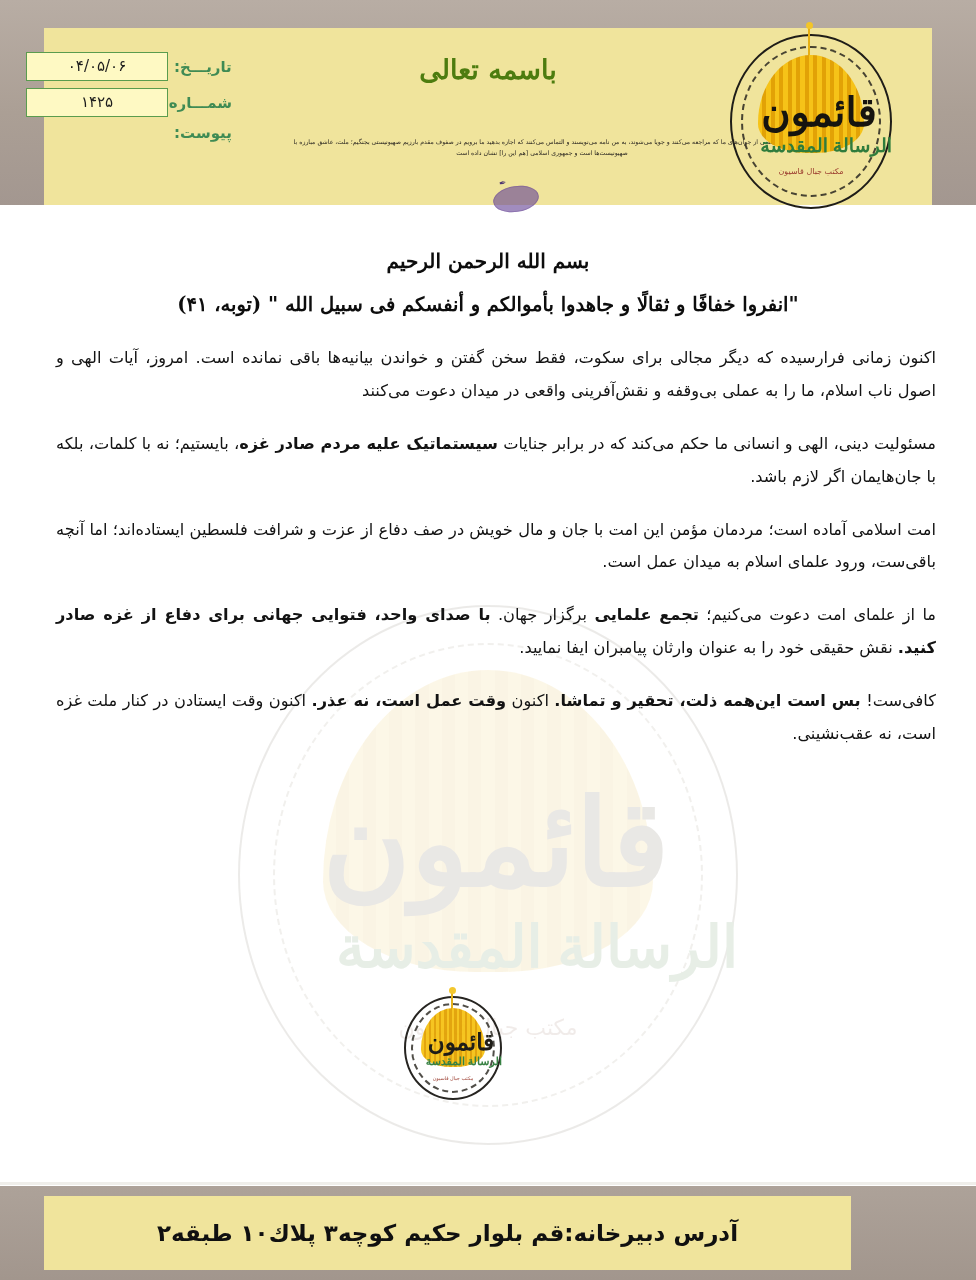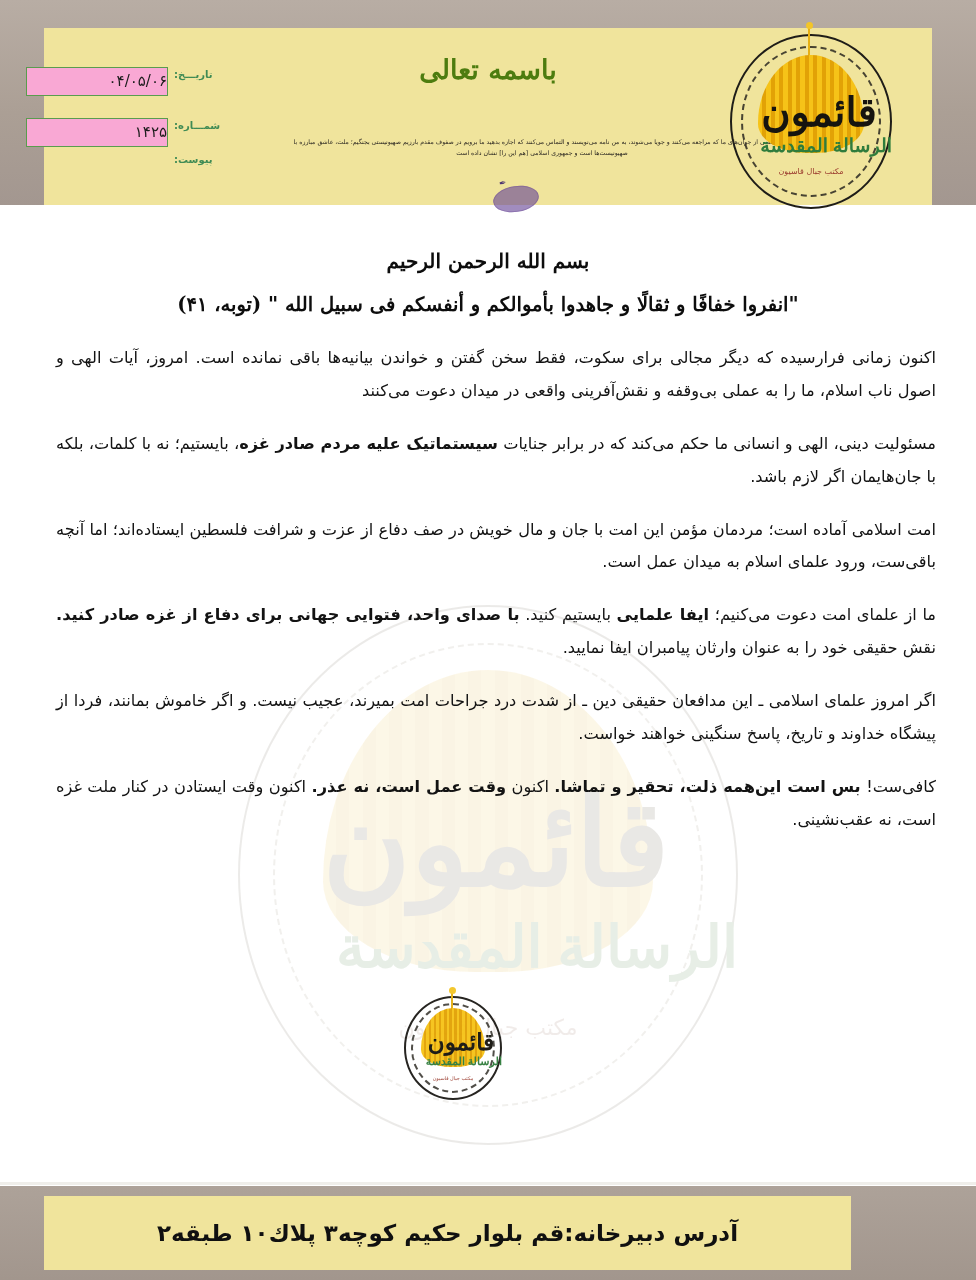--- a/index.html
+++ b/index.html
@@ -26,30 +26,29 @@
   }
   .header-inner{position:absolute;inset:0;}
 
   
   .meta-block{
     position:absolute;right:700px;top:24px;width:210px;
     display:flex;flex-direction:column;gap:7px;
   }
   .meta-row{display:flex;align-items:center;gap:6px;justify-content:flex-start;}
   .meta-label{
-    color:#3f8b54;font-size:10px;font-weight:bold;
+    color:#3f8b54;font-size:15px;font-weight:bold;
     width:58px;text-align:left;letter-spacing:1px;
     font-family:"DejaVu Sans",sans-serif;
   }
   .meta-field{
-    background:#f9a8d4;border:1.6px solid #5a9c4e;
+    background:#fef9c3;border:1.6px solid #5a9c4e;
     width:140px;height:27px;line-height:27px;
-    font-size:15px;color:#1c1c1c;
+    text-align:center;font-size:15px;color:#1c1c1c;
     letter-spacing:1px;
-    margin-top:15px;
   }
 
   
   .basmala{
     position:absolute;left:0;right:0;top:26px;
     text-align:center;color:#4d7c0f;
     font-size:27px;font-weight:bold;
     font-family:"DejaVu Serif","Liberation Serif",serif;
   }
   .header-quote{
@@ -246,22 +245,21 @@
       <div class="word-tag">مکتب جبال قاسیون</div>
     </div>
 
     <div class="content">
       <div class="bismillah">بسم الله الرحمن الرحیم</div>
       <div class="ayah">"انفروا خفافًا و ثقالًا و جاهدوا بأموالکم و أنفسکم فی سبیل الله " (توبه، ۴۱)</div>
       <div id="paragraphs">
           <p class="para"><span>اکنون زمانی فرارسیده که دیگر مجالی برای سکوت، فقط سخن گفتن و خواندن بیانیه‌ها باقی نمانده است. امروز، آیات الهی و اصول ناب اسلام، ما را به عملی بی‌وقفه و نقش‌آفرینی واقعی در میدان دعوت می‌کنند</span></p>
           <p class="para"><span>مسئولیت دینی، الهی و انسانی ما حکم می‌کند که در برابر جنایات </span><b>سیستماتیک علیه مردم صادر غزه</b><span>، بایستیم؛ نه با کلمات، بلکه با جان‌هایمان اگر لازم باشد.</span></p>
           <p class="para"><span>امت اسلامی آماده است؛ مردمان مؤمن این امت با جان و مال خویش در صف دفاع از عزت و شرافت فلسطین ایستاده‌اند؛ اما آنچه باقی‌ست، ورود علمای اسلام به میدان عمل است.</span></p>
-          <p class="para"><span>ما از علمای امت دعوت می‌کنیم؛ </span><b>ایفا علمایی</b><span> بایستیم کنید. </span><b>با صدای واحد، فتوایی جهانی برای دفاع از غزه صادر کنید.</b><span> نقش حقیقی خود را به عنوان وارثان پیامبران ایفا نمایید.</span></p>
-          <p class="para"><span>اگر امروز علمای اسلامی ـ این مدافعان حقیقی دین ـ از شدت درد جراحات امت بمیرند، عجیب نیست. و اگر خاموش بمانند، فردا از پیشگاه خداوند و تاریخ، پاسخ سنگینی خواهند خواست.</span></p>
+          <p class="para"><span>ما از علمای امت دعوت می‌کنیم؛ </span><b>تجمع علمایی</b><span> برگزار جهان. </span><b>با صدای واحد، فتوایی جهانی برای دفاع از غزه صادر کنید.</b><span> نقش حقیقی خود را به عنوان وارثان پیامبران ایفا نمایید.</span></p>
           <p class="para"><span>کافی‌ست! </span><b>بس است این‌همه ذلت، تحقیر و تماشا.</b><span> اکنون </span><b>وقت عمل است، نه عذر.</b><span> اکنون وقت ایستادن در کنار ملت غزه است، نه عقب‌نشینی.</span></p>
         </div>
     </div>
   </div>
 
   <div class="sep-line"></div>
   <div class="footer-band"></div>
   <div class="footer-paper">
     <div class="footer-text">آدرس دبیرخانه:قم بلوار حکیم کوچه۳ پلاك۱۰ طبقه۲</div>
   </div>

